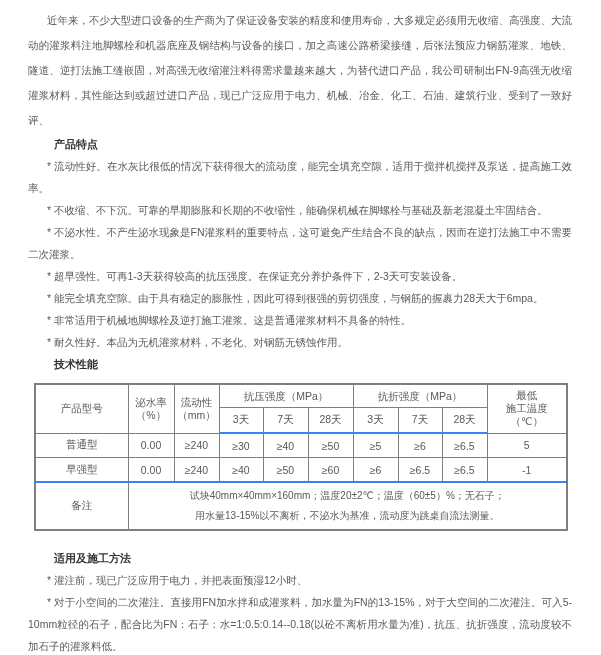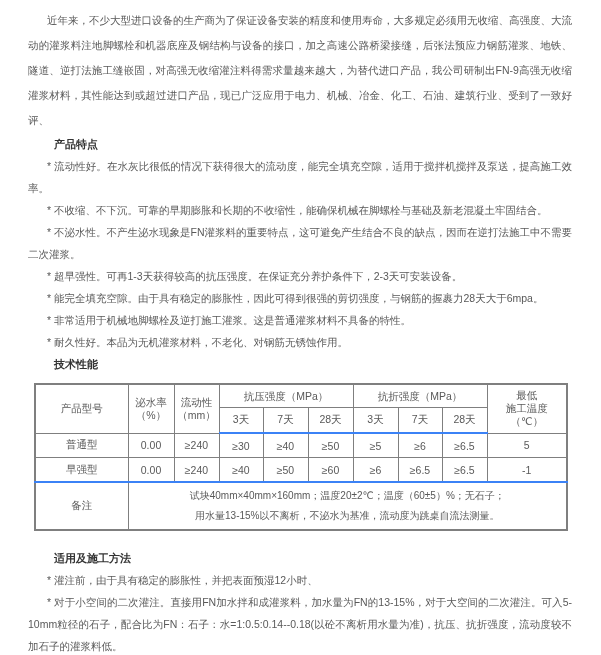--- a/index.html
+++ b/index.html
@@ -136,16 +136,16 @@
       </tr>
       <tr>
         <td>备注</td>
         <td colspan="9" class="note-cell pre">试块40mm×40mm×160mm；温度20±2℃；温度（60±5）%；无石子；
 用水量13-15%以不离析，不泌水为基准，流动度为跳桌自流法测量。</td>
       </tr>
     </tbody>
   </table>
 
   <h3 class="heading">适用及施工方法</h3>
-  <p class="para">* 灌注前，由于具有稳定的膨胀性，并把表面预湿12小时、</p>
+  <p class="para">* 灌注前，现已广泛应用于电力，并把表面预湿12小时、</p>
   <p class="para">* 对于小空间的二次灌注。直接用FN加水拌和成灌浆料，加水量为FN的13-15%，对于大空间的二次灌注。可入5-10mm粒径的石子，配合比为FN：石子：水=1:0.5:0.14--0.18(以砼不离析用水量为准)，抗压、抗折强度，流动度较不加石子的灌浆料低。</p>
 
 </div>
 
 </body></html>

